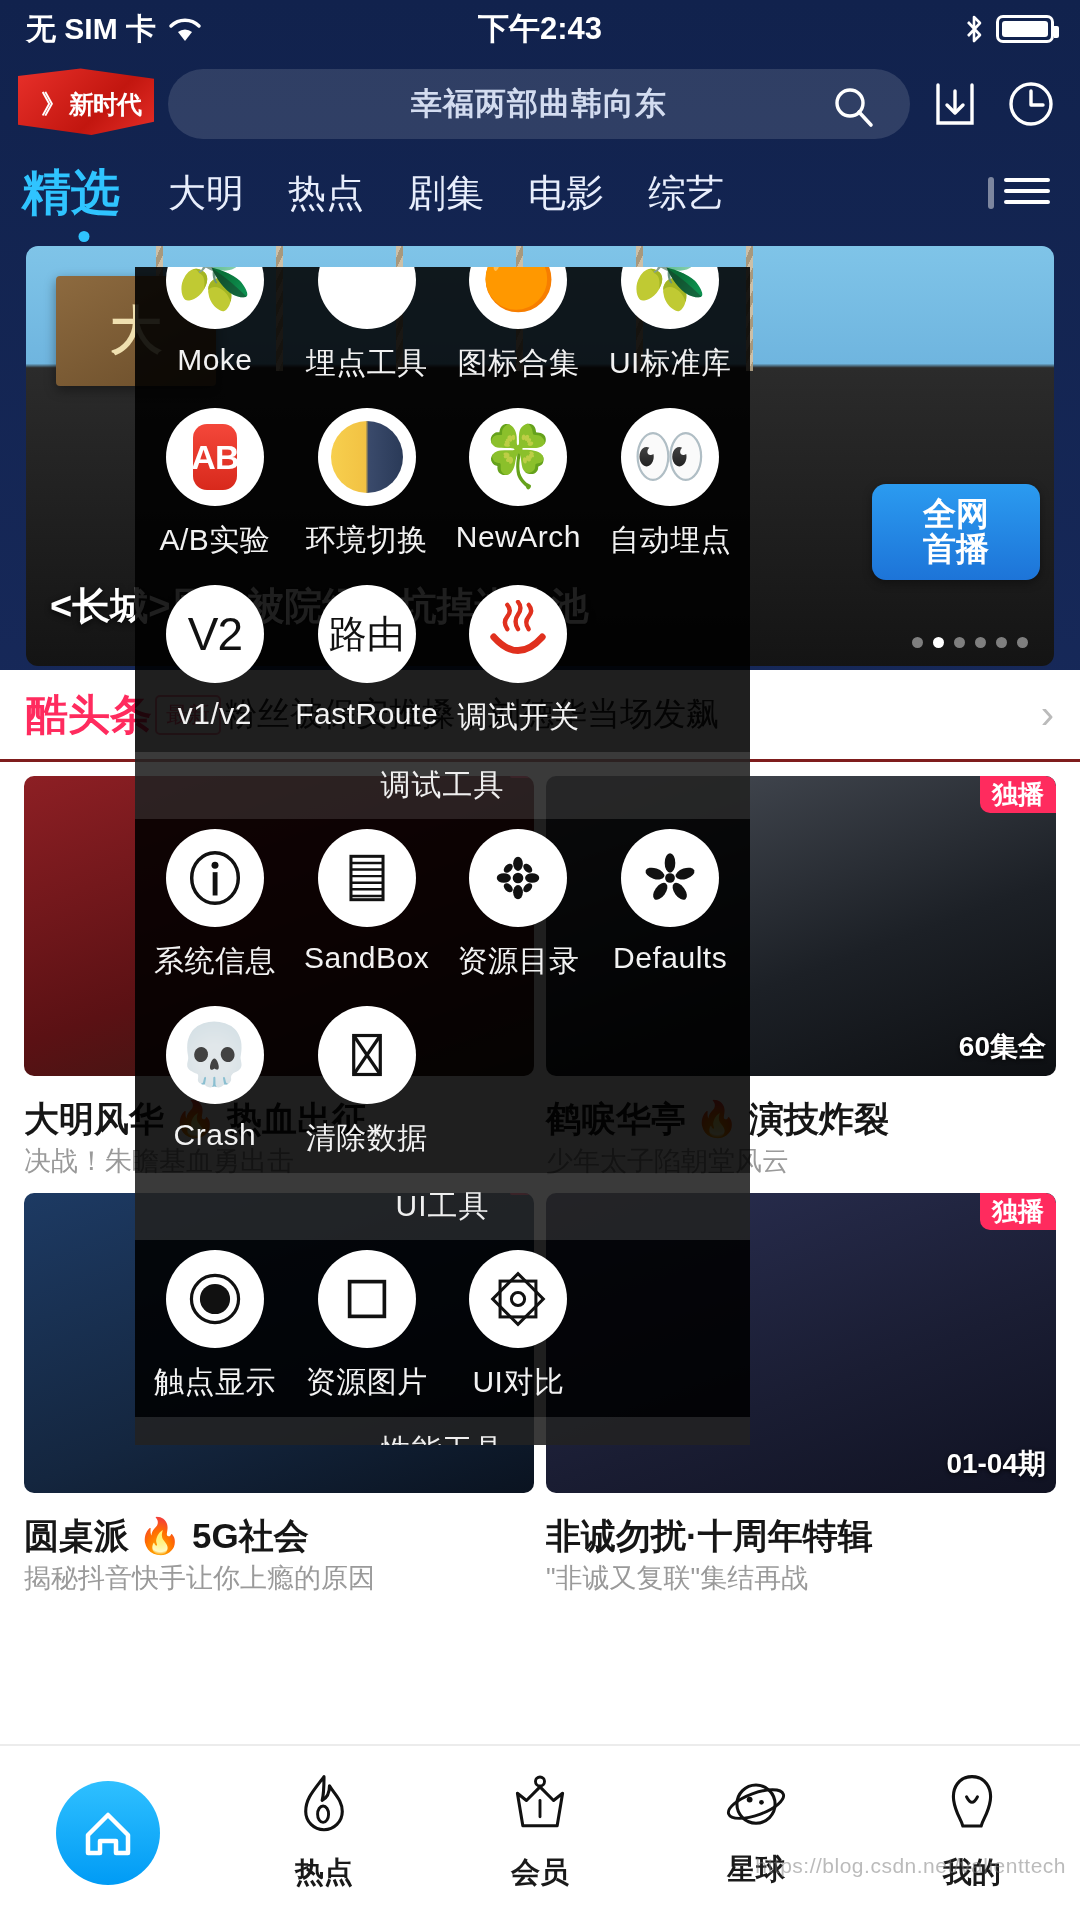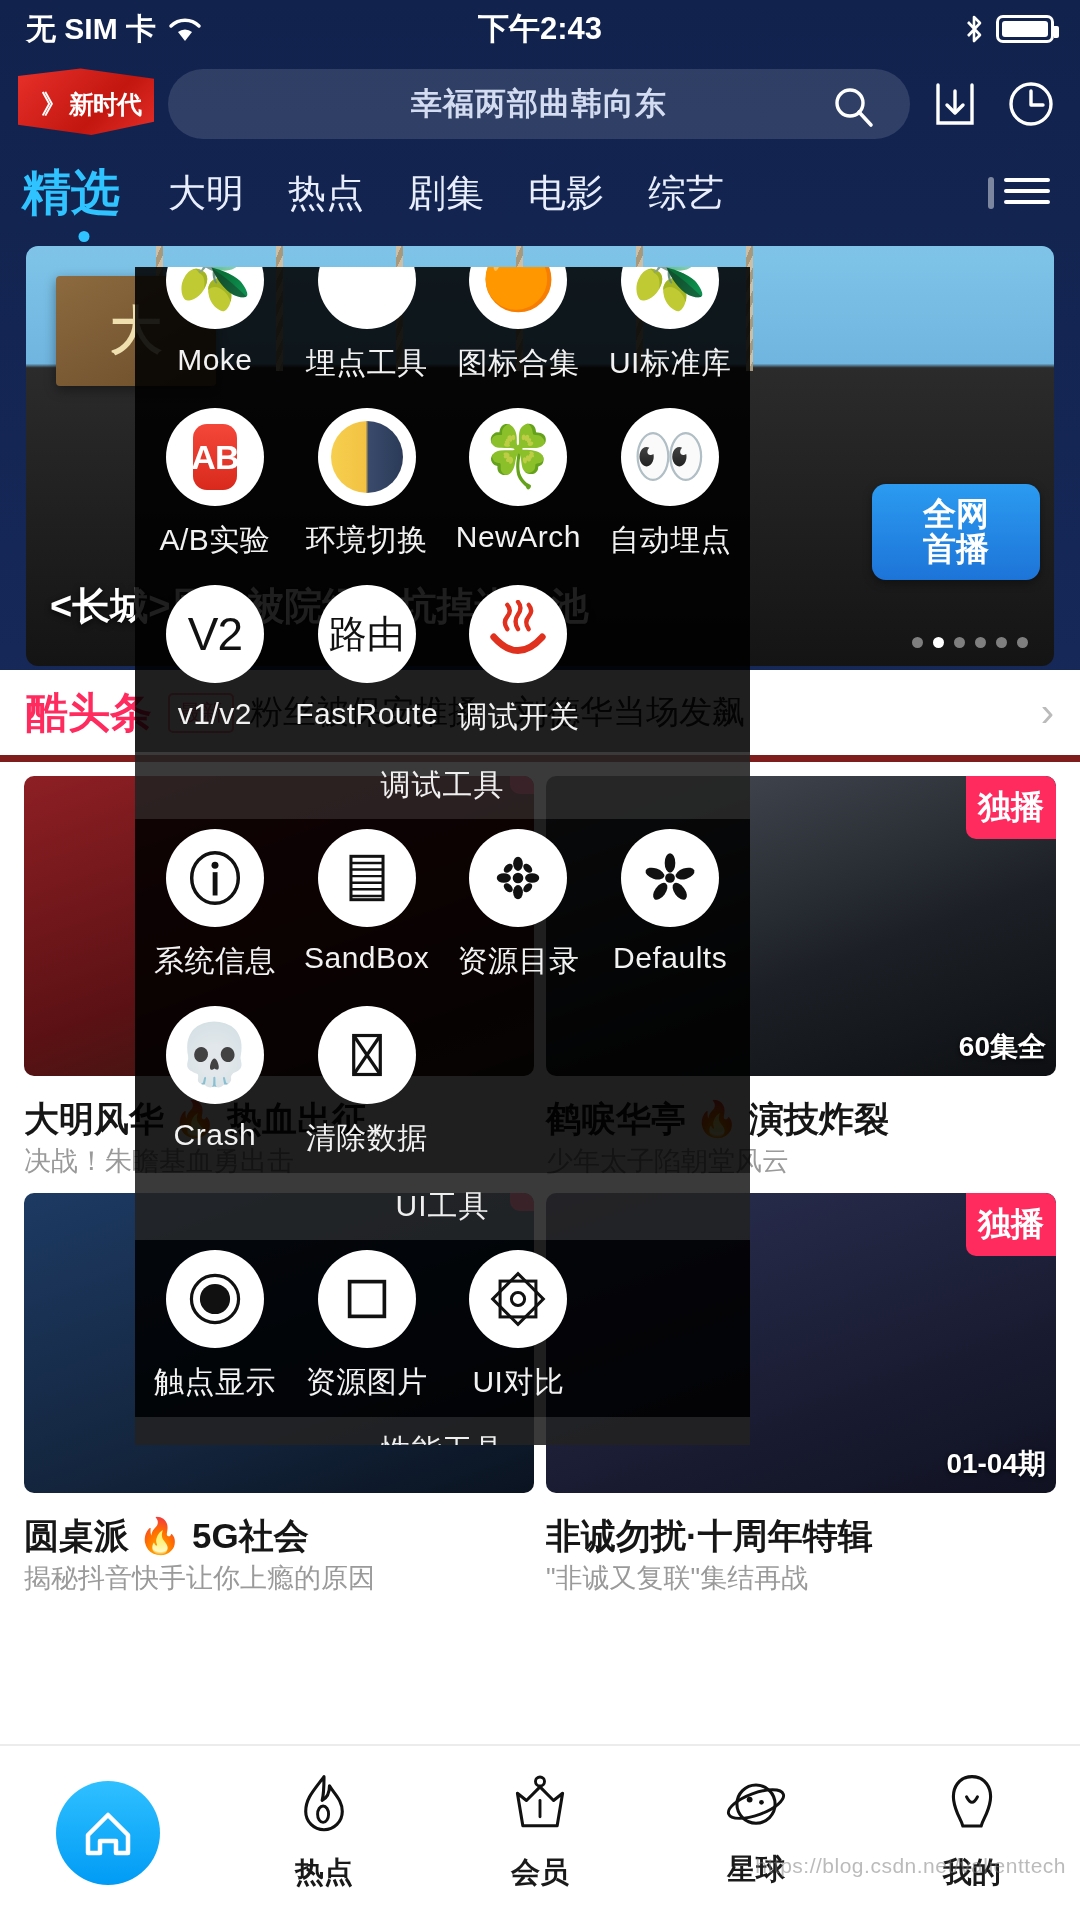--- a/index.html
+++ b/index.html
@@ -126,43 +126,43 @@
     display:flex; flex-direction:column; align-items:center; justify-content:center;
     line-height:1.05; box-shadow:0 3px 10px rgba(0,0,0,.4);
   }
   .hero-dots { position:absolute; right:26px; bottom:18px; display:flex; gap:10px; }
   .hero-dots i { width:11px; height:11px; border-radius:50%; background:rgba(255,255,255,.45);}
   .hero-dots i.on { background:#fff; }
 
   
   .content { position:absolute; left:0; right:0; top:670px; bottom:176px; background:#fff; }
   .newsbar {
-    height:92px; display:flex; align-items:center; gap:16px; padding:0 26px;
-    border-bottom:7px solid #7f1d1d;
+    height:92px; display:flex; align-items:center; gap:3px; padding:0 26px;
+    border-bottom:3px solid #7f1d1d;
   }
   .newsbar .brand { color:#ff2b5e; font-size:42px; font-weight:bold; white-space:nowrap;}
   .newsbar .tagpill {
     border:2px solid #ff8aa5; color:#ff5d80; font-size:22px;
     padding:3px 9px; border-radius:5px; white-space:nowrap;
   }
   .newsbar .nt { color:#222; font-size:33px; white-space:nowrap; overflow:hidden;}
   .newsbar .arrow { margin-left:auto; color:#bbb; font-size:40px;}
 
   .cardrow { display:flex; gap:12px; padding:14px 24px 0; }
   .card { flex:1; }
   .thumb {
     height:300px; border-radius:10px; position:relative; overflow:hidden;
   }
   .thumb .ep {
     position:absolute; right:10px; bottom:10px; color:#fff; font-size:28px;
     font-weight:bold; text-shadow:0 1px 4px rgba(0,0,0,.9);
   }
   .thumb .flag {
     position:absolute; right:0; top:0; background:#ff2b5e; color:#fff;
-    font-size:33px; padding:9px 12px; border-radius:0 10px 0 10px; font-weight:bold;
+    font-size:26px; padding:1px 12px; border-radius:0 10px 0 10px; font-weight:bold;
   }
   .c-title { margin-top:20px; font-size:35px; font-weight:bold; color:#161616; white-space:nowrap; }
   .c-sub { margin-top:0; font-size:27px; color:#9a9a9a; white-space:nowrap; }
   .fire { color:#ff6a2a; }
 
   
   .tabbar {
     position:absolute; left:0; right:0; bottom:0; height:176px; background:#fff;
     border-top:2px solid #ececec; display:flex; align-items:center;
   }

